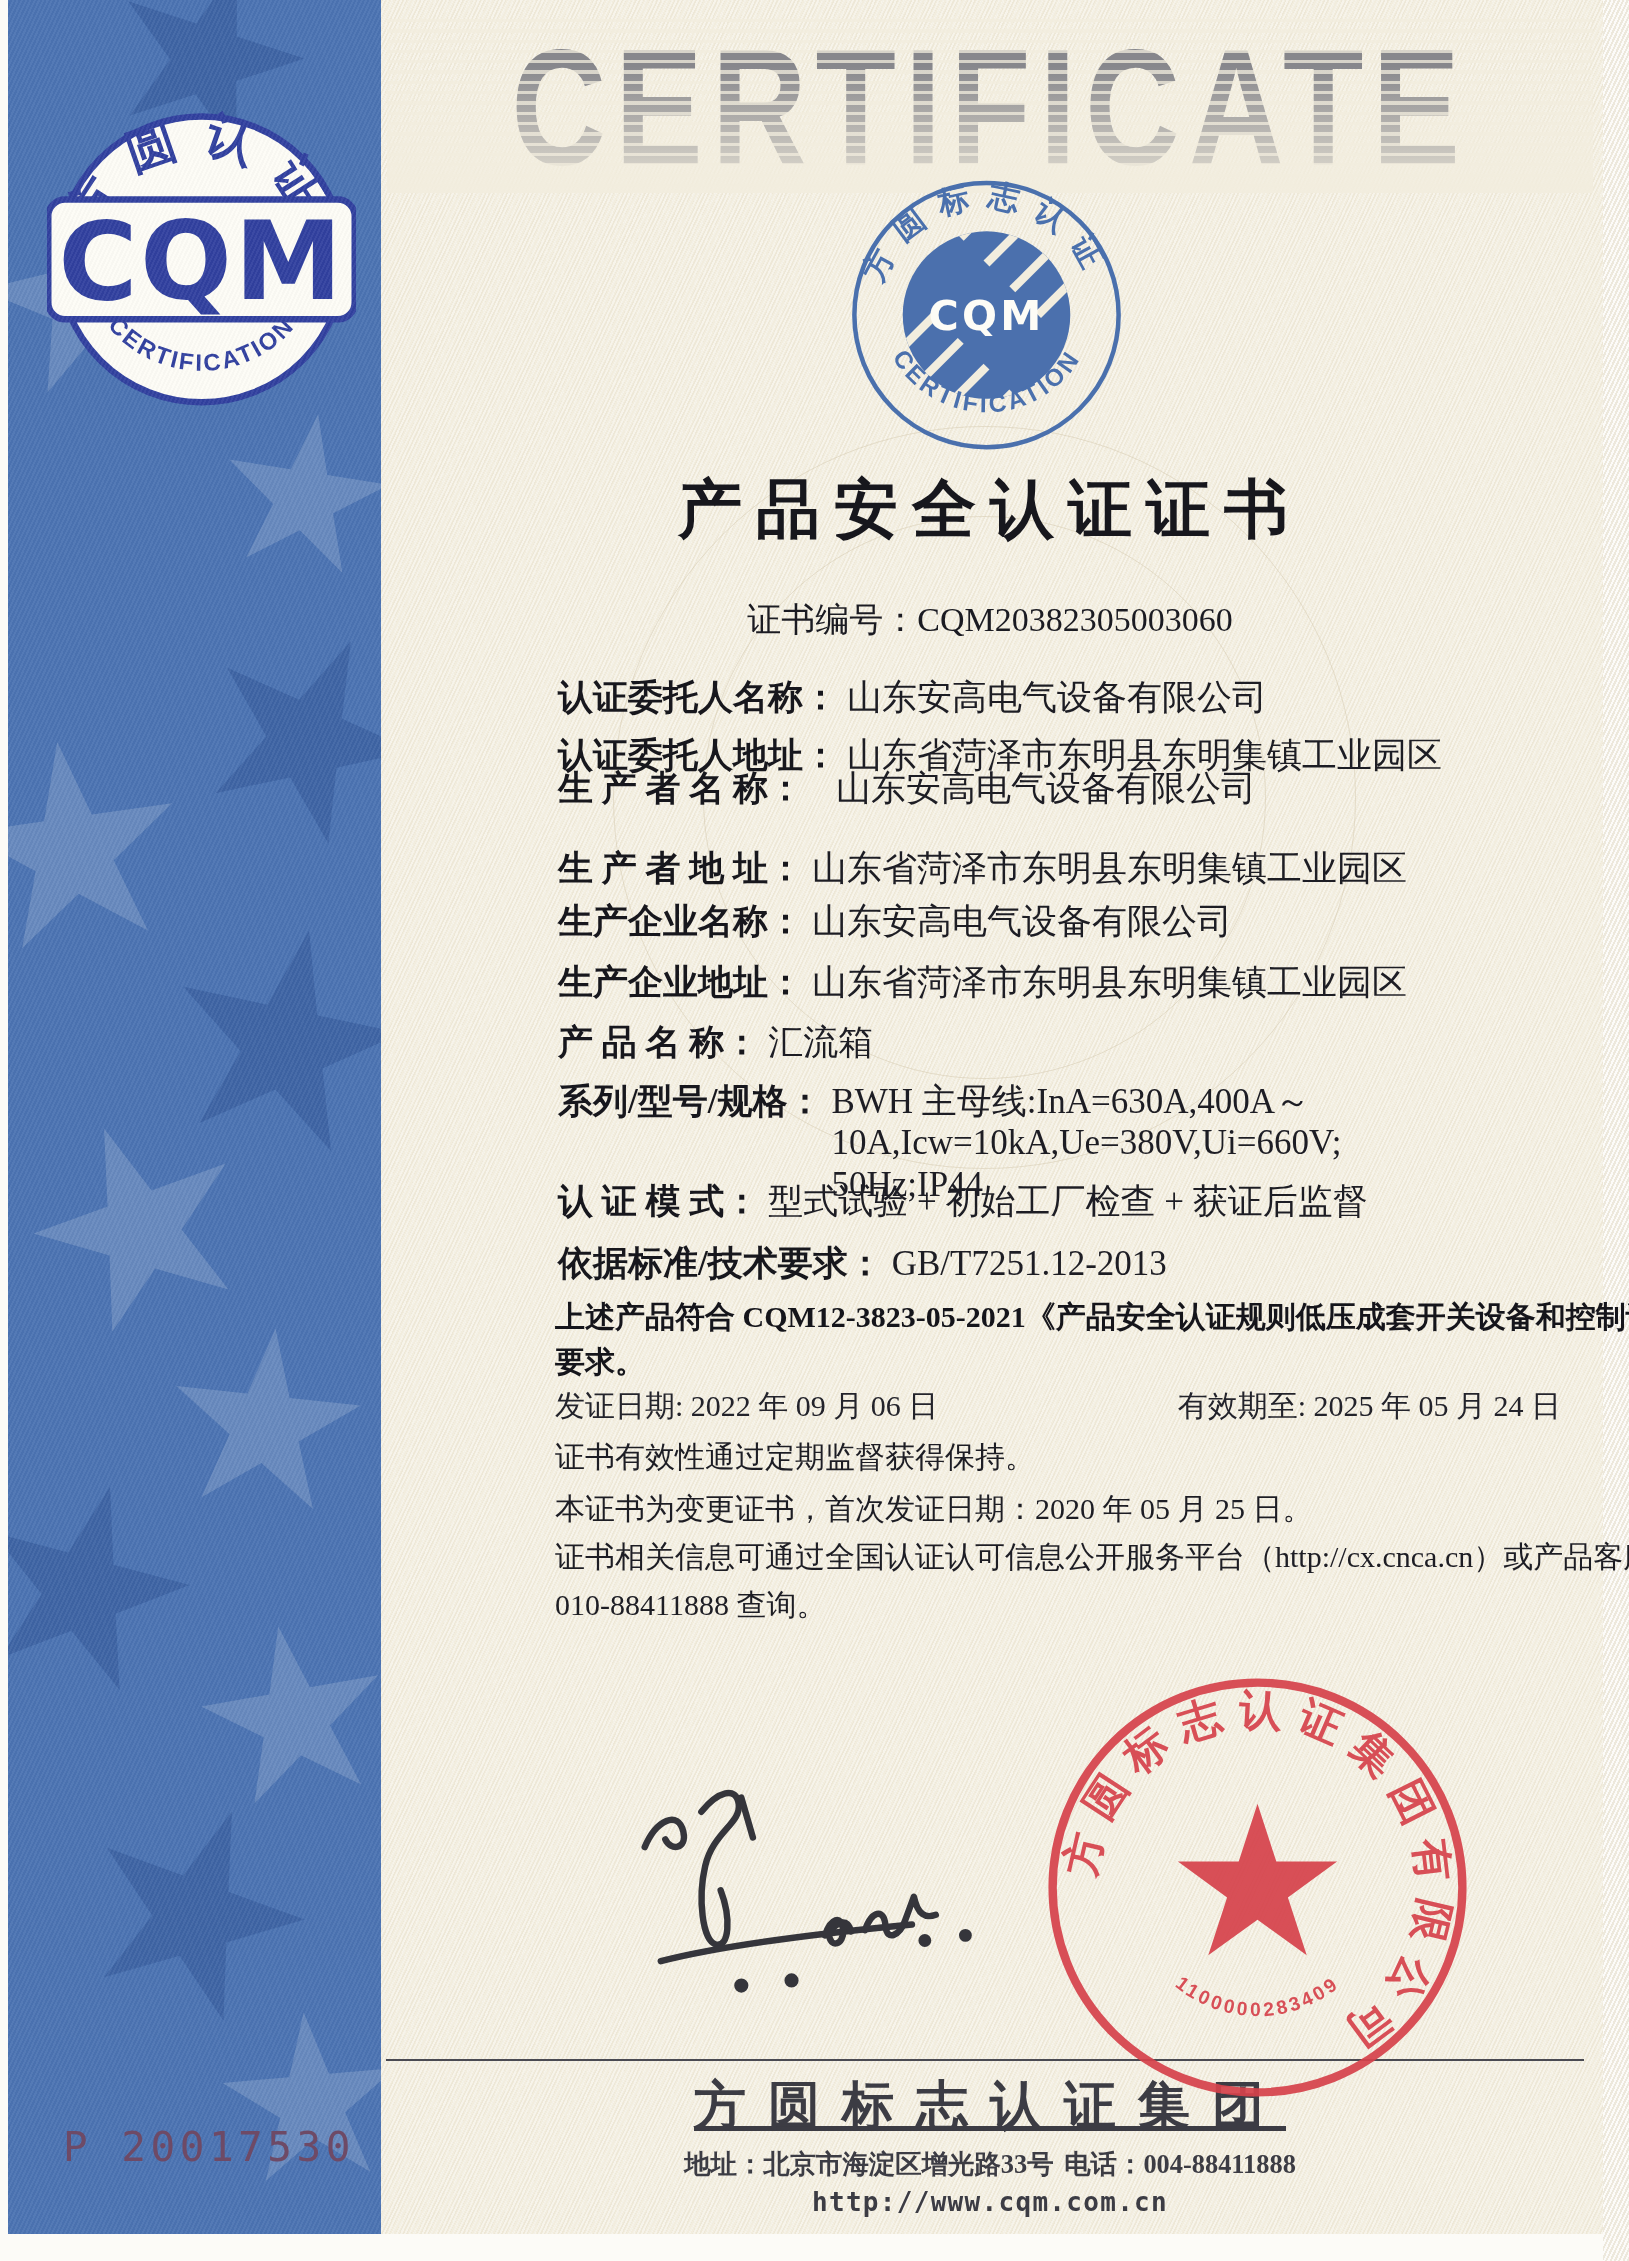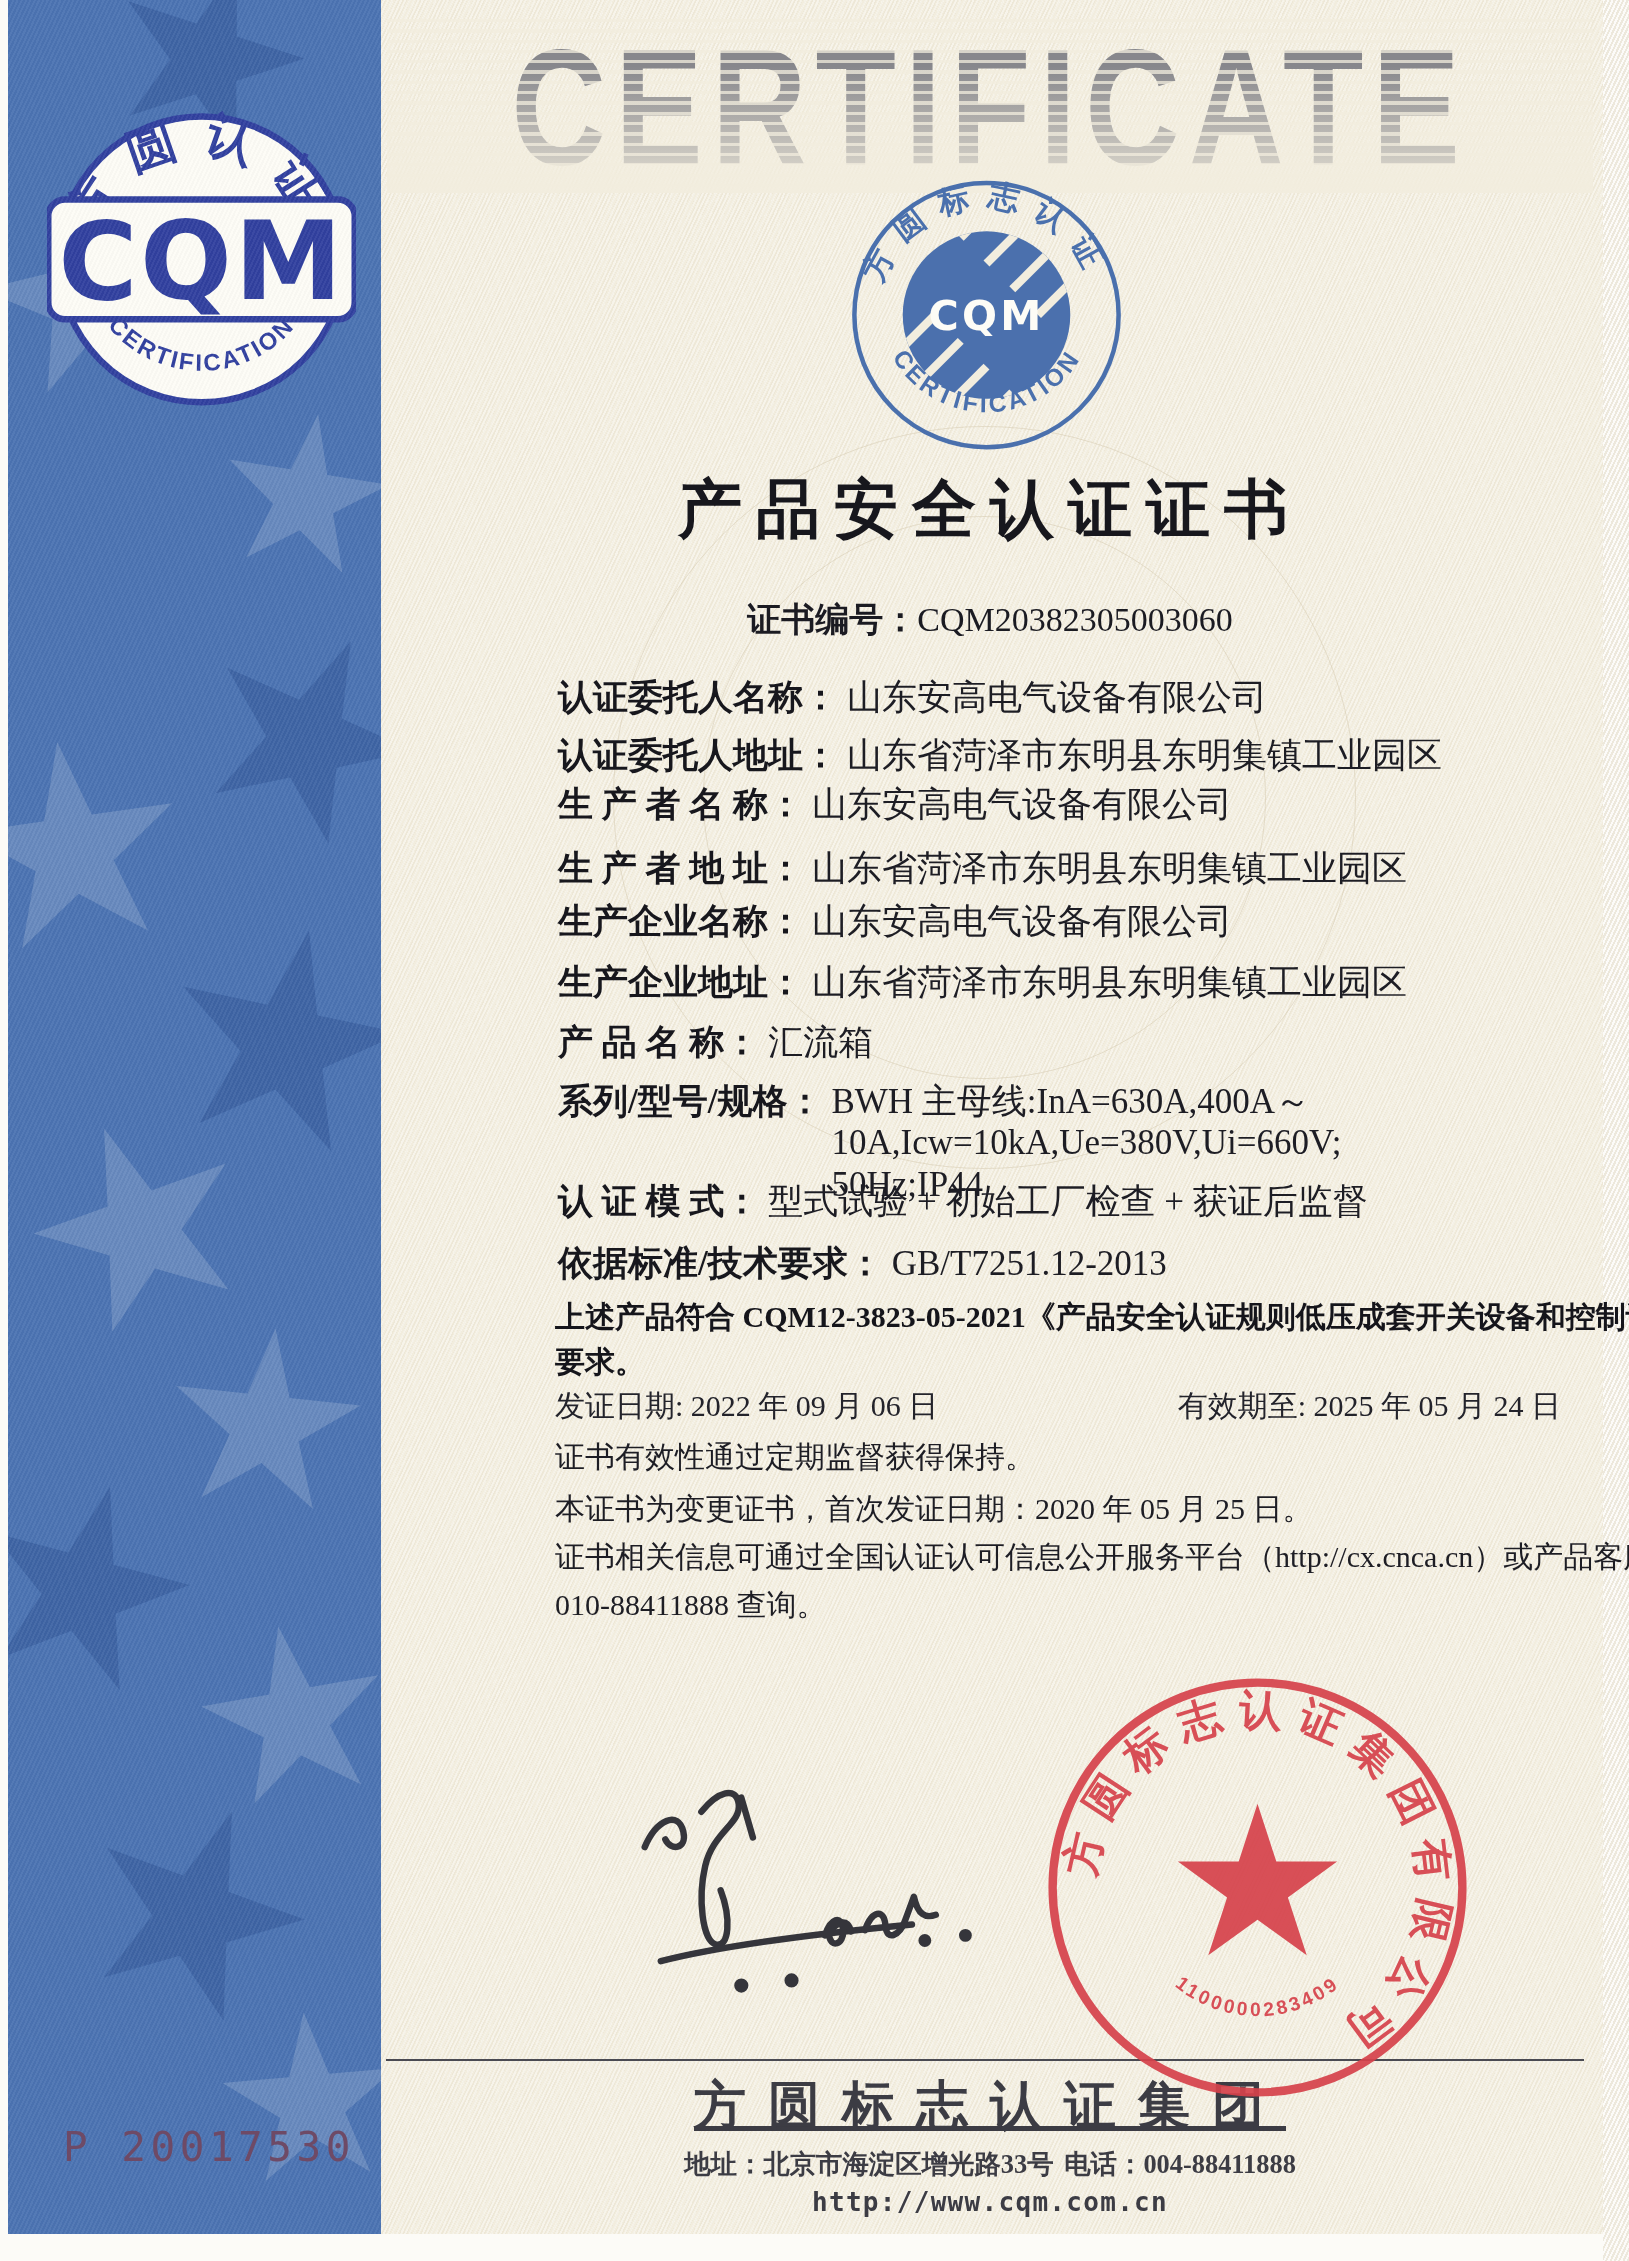--- a/index.html
+++ b/index.html
@@ -45,21 +45,21 @@
   .ghost.g2{left:703px;top:516px;width:561px;height:561px;border-width:1.3px;}
 
   
   .logo-svg{position:absolute;left:838px;top:172px;z-index:2;}
 
   
   .title{position:absolute;left:387px;top:466px;width:1206px;text-align:center;z-index:2;
     font-size:64px;font-weight:bold;letter-spacing:14px;color:#17171d;}
   .certno{position:absolute;left:387px;top:597px;width:1206px;text-align:center;z-index:2;
     font-size:34px;color:#1b1b22;}
-  .certno .lbl{font-weight:bold;}
+  .certno .lbl{font-weight:normal;}
 
   
   .row{position:absolute;left:558px;z-index:2;display:flex;align-items:flex-start;
     font-size:35px;line-height:1.18;white-space:nowrap;}
   .row .flabel{font-weight:bold;color:#17171d;flex:0 0 auto;}
   .row .fvalue{color:#1d1d24;margin-left:9px;white-space:pre-line;}
   .para{position:absolute;left:555px;z-index:2;font-size:30px;color:#1d1d24;white-space:nowrap;}
   .para.bold{font-weight:bold;color:#15151b;}
   .dates{position:absolute;left:555px;top:1386px;width:1006px;display:flex;
     justify-content:space-between;font-size:30px;z-index:2;white-space:nowrap;}
@@ -161,21 +161,21 @@
   </div>
 
   <div class="row" style="top:677px;">
     <span class="flabel">认证委托人名称：</span>
     <span class="fvalue">山东安高电气设备有限公司</span>
   </div>
   <div class="row" style="top:735px;">
     <span class="flabel">认证委托人地址：</span>
     <span class="fvalue">山东省菏泽市东明县东明集镇工业园区</span>
   </div>
-  <div class="row" style="top:784px;">
+  <div class="row" style="top:768px;gap:24px;">
     <span class="flabel">生 产 者 名 称：</span>
     <span class="fvalue">山东安高电气设备有限公司</span>
   </div>
   <div class="row" style="top:848px;">
     <span class="flabel">生 产 者 地 址：</span>
     <span class="fvalue">山东省菏泽市东明县东明集镇工业园区</span>
   </div>
   <div class="row" style="top:901px;">
     <span class="flabel">生产企业名称：</span>
     <span class="fvalue">山东安高电气设备有限公司</span>

